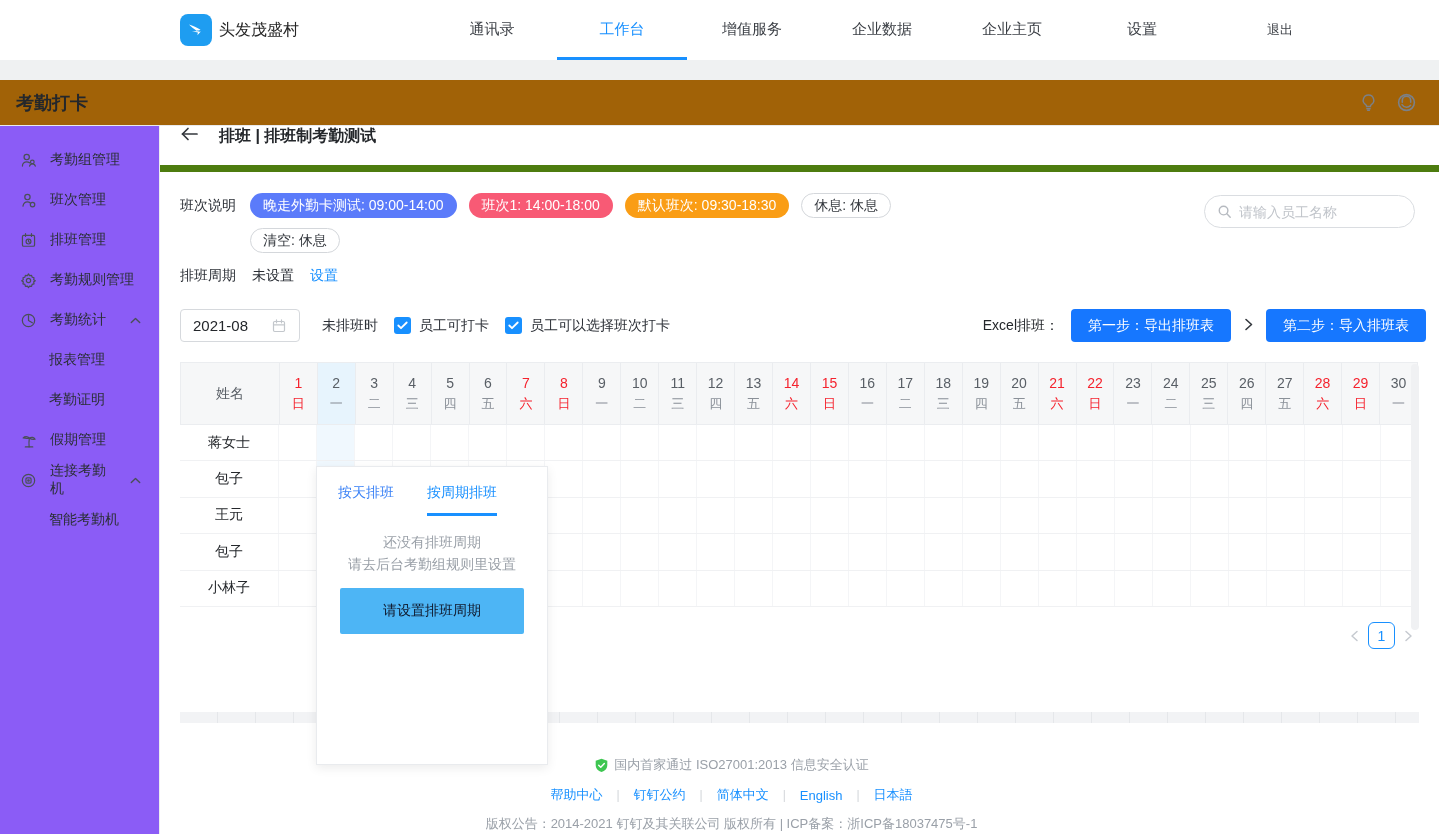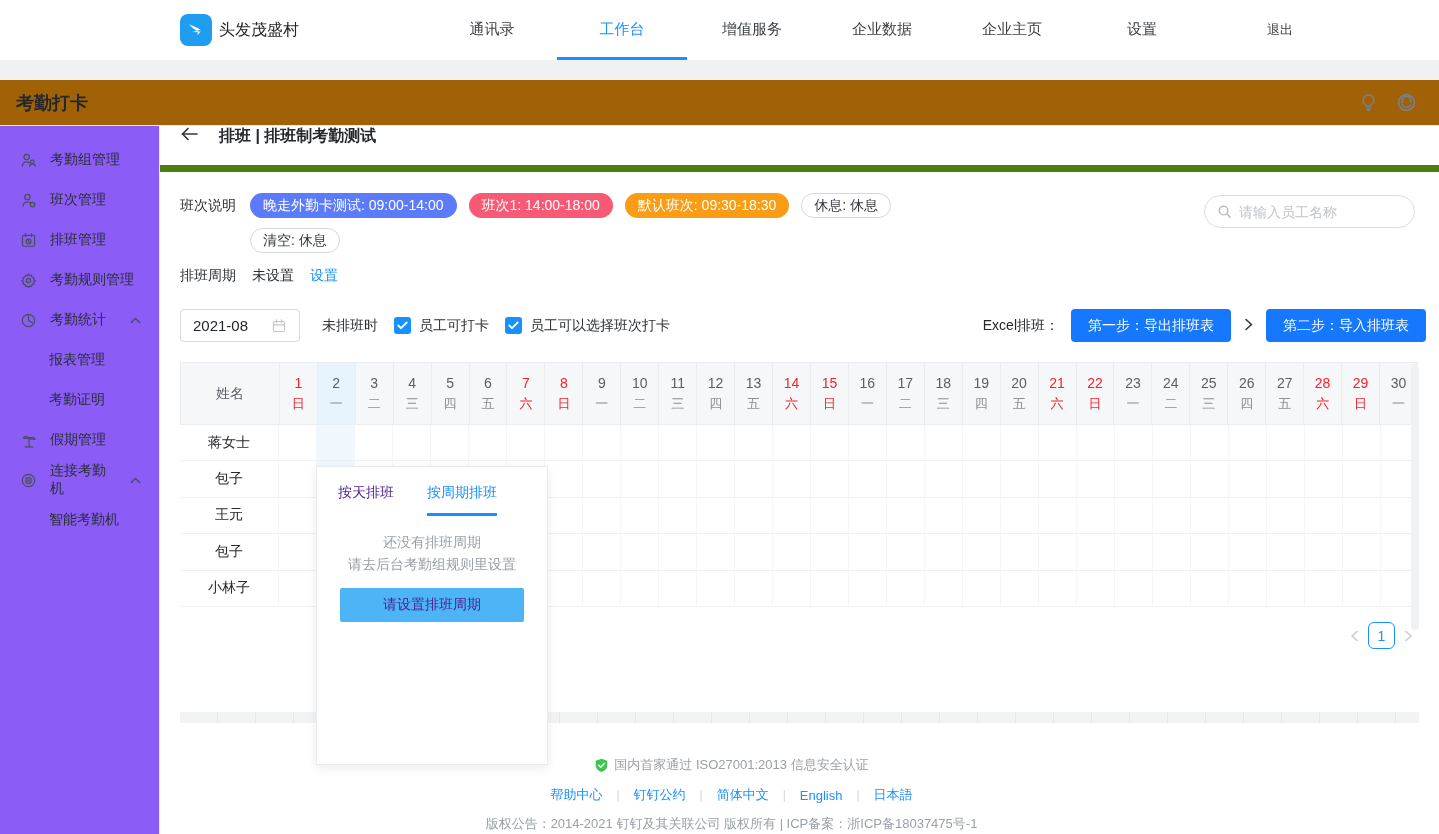--- a/index.html
+++ b/index.html
@@ -83,24 +83,24 @@
   .hscroll { position:absolute; left:180px; top:712px; width:1239px; height:11px; background:#f2f3f5;
              background-image:repeating-linear-gradient(to right, transparent 0px, transparent 37px, #e5e7ea 37px, #e5e7ea 38px); }
 
   .pagination { position:absolute; left:1350px; top:622px; display:flex; align-items:center; gap:9px; }
   .pg-arrow { color:#c6cad0; font-size:15px; cursor:pointer; display:flex; }
   .pg-num { width:27px; height:27px; border:1px solid #1890ff; border-radius:6px; color:#1890ff; font-size:14px; display:flex; align-items:center; justify-content:center; cursor:pointer; background:#fff; }
 
   
   .popup { position:absolute; left:316px; top:466px; width:232px; height:299px; background:#fff; border:1px solid #e9ebee; box-shadow:0 3px 10px rgba(0,0,0,.08); z-index:20; }
   .ptabs { display:flex; gap:33px; padding:17px 0 0 21px; }
-  .ptab { font-size:14px; color:#4c1d95; padding-bottom:11px; cursor:pointer; font-weight:500; }
+  .ptab { font-size:14px; color:#3b82f6; padding-bottom:11px; cursor:pointer; font-weight:500; }
   .ptab.active { color:#1890ff; border-bottom:3px solid #1890ff; }
   .pmsg { margin-top:15px; text-align:center; font-size:14px; color:#9aa0a8; line-height:22px; }
-  .pbtn { display:block; margin:13px auto 0; width:184px; height:34px; border:none; border-radius:2px; background:#4db5f5; color:#4c1d95; font-size:14px; cursor:pointer; font-family:inherit; }
+  .pbtn { display:block; margin:13px auto 0; width:184px; height:46px; border:none; border-radius:2px; background:#4db5f5; color:#0f172a; font-size:14px; cursor:pointer; font-family:inherit; }
 
   
   .footer { position:absolute; top:756px; left:12px; width:100%; text-align:center; z-index:5; }
   .cert { font-size:13px; color:#9aa0a8; display:flex; align-items:center; justify-content:center; gap:5px; }
   .flinks { margin-top:12px; display:flex; justify-content:center; align-items:center; }
   .flink { font-size:13px; color:#1890ff; font-weight:500; cursor:pointer; }
   .fsep { color:#d3d6da; margin:0 14px; font-size:12px; }
   .copyright { margin-top:11px; font-size:13px; color:#9aa0a8; }
 </style>
 </head>

